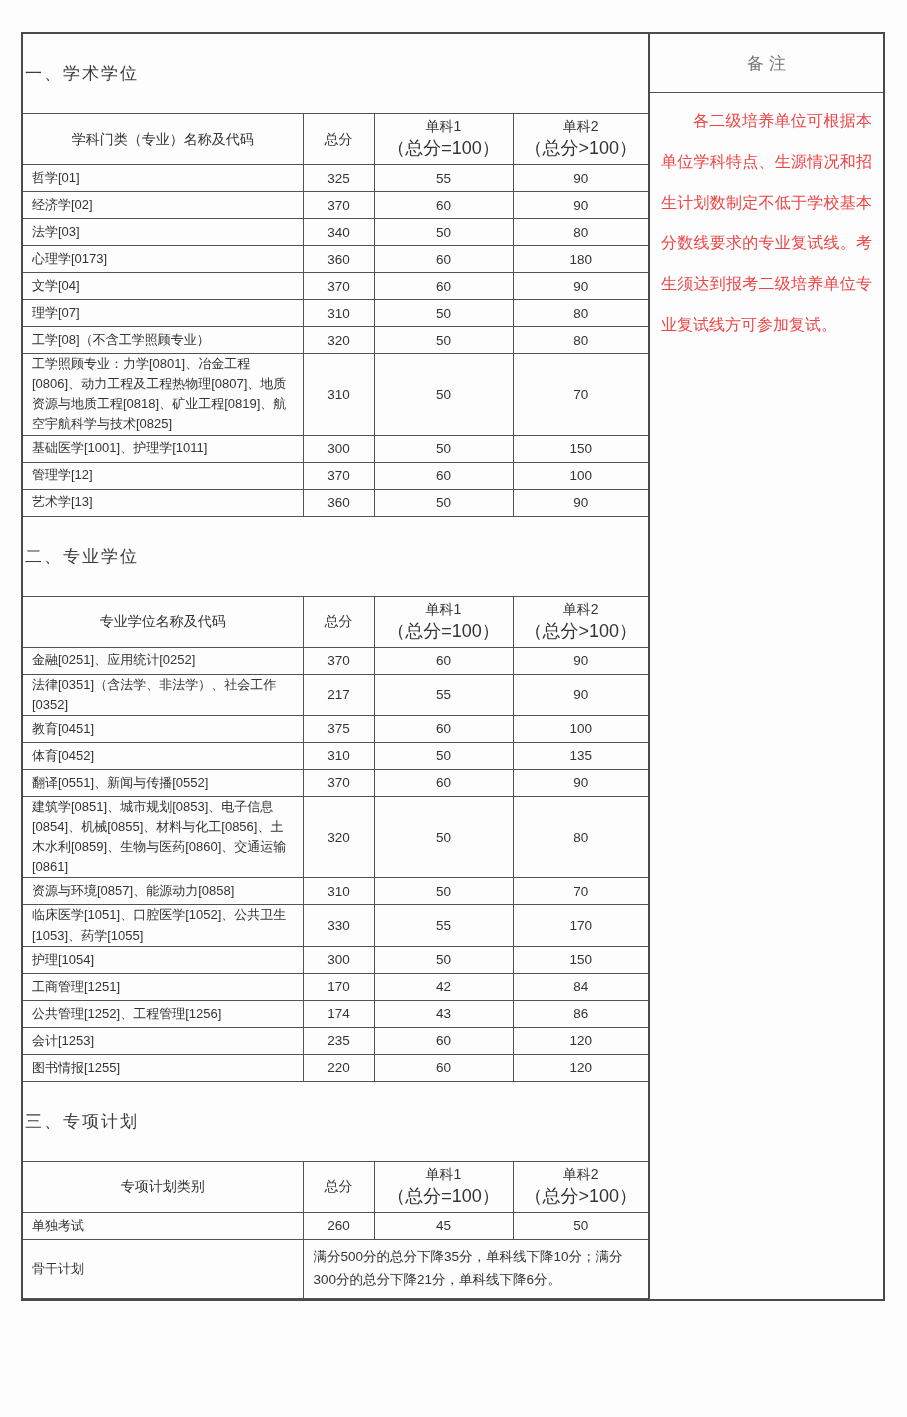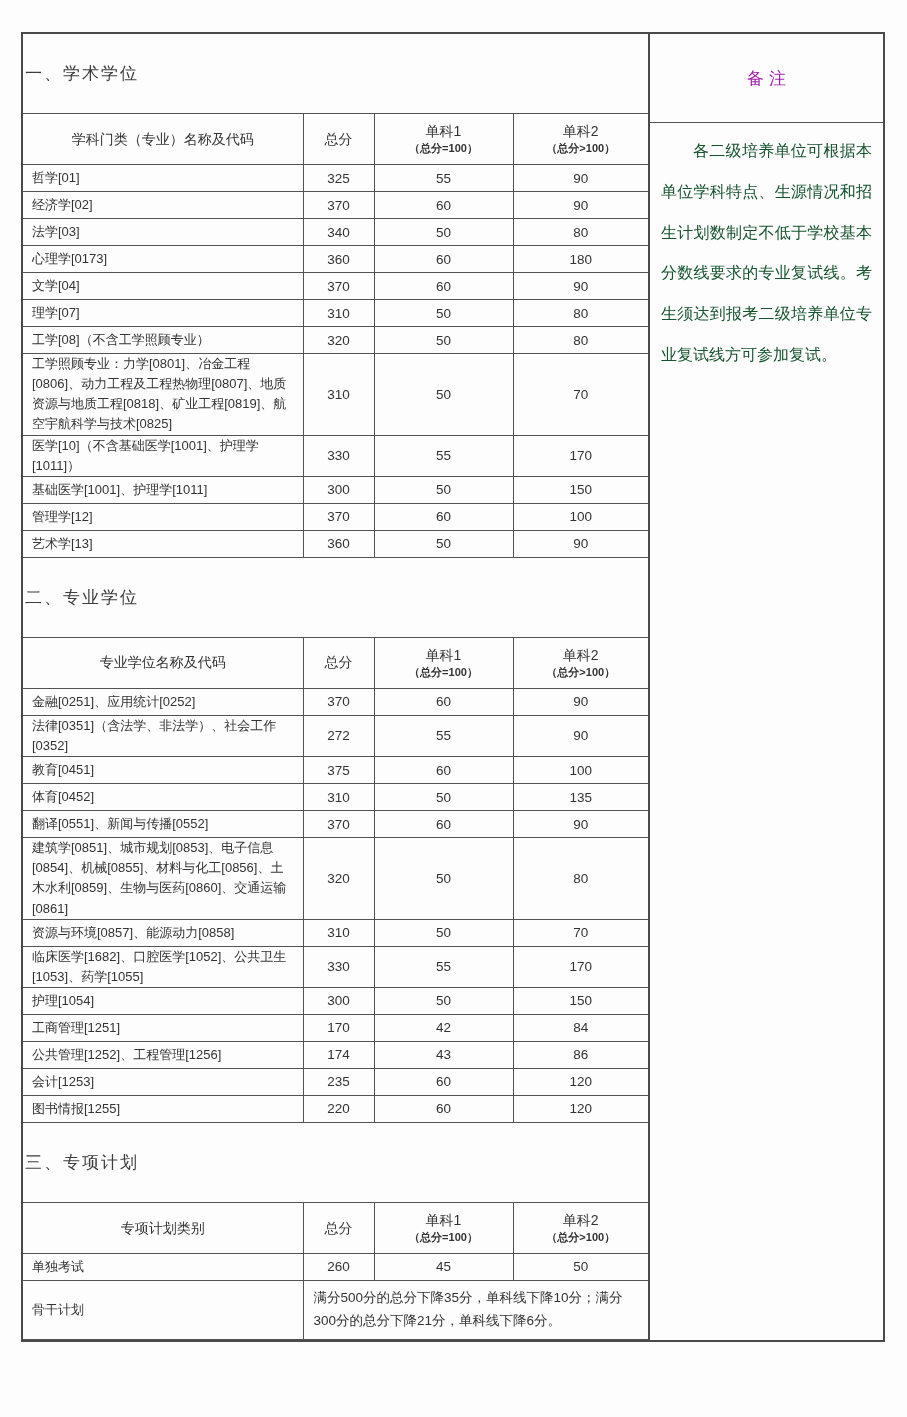--- a/index.html
+++ b/index.html
@@ -61,21 +61,21 @@
   table.score-table td:first-child { border-left: 0; }
   table.score-table th:last-child,
   table.score-table td:last-child { border-right: 0; }
   thead th {
     height: 51px;
     text-align: center;
     font-size: 14px;
     line-height: 1.35;
     padding: 2px 4px;
   }
-  thead th .sub-note { font-size: 11px; font-weight: bold; }
+  thead th .sub-note { font-size: 18px; }
   td.c-name {
     text-align: left;
     padding: 0 9px;
     font-size: 13px;
     line-height: 1.55;
     height: 27px;
   }
   td.c-num {
     text-align: center;
     font-size: 13.5px;
@@ -88,39 +88,39 @@
     line-height: 1.7;
     padding: 6px 10px;
     height: 50px;
   }
   .remarks {
     flex: 1;
     display: flex;
     flex-direction: column;
   }
   .remarks-heading {
-    height: 89px;
+    height: 59px;
     box-sizing: border-box;
     border-bottom: 1px solid #525252;
     display: flex;
     align-items: center;
     justify-content: center;
     font-size: 17px;
     letter-spacing: 5px;
     text-indent: 5px;
-    color: #a21caf;
+    color: #737373;
     font-family: Liberation Serif, serif;
   }
   .remarks-body {
     padding: 8px 11px 0 11px;
     font-size: 16px;
     line-height: 2.55;
     text-align: justify;
     text-indent: 2em;
-    color: #14532d;
+    color: #ef4444;
   }
 </style>
 </head>
 <body>
 
 <div class="page">
   <div class="outer">
 
     <div class="main">
 
@@ -190,26 +190,20 @@
                 <td class="c-num">50</td>
                 <td class="c-num">80</td>
               </tr>
               <tr>
                 <td class="c-name">工学照顾专业：力学[0801]、冶金工程[0806]、动力工程及工程热物理[0807]、地质资源与地质工程[0818]、矿业工程[0819]、航空宇航科学与技术[0825]</td>
                 <td class="c-num">310</td>
                 <td class="c-num">50</td>
                 <td class="c-num">70</td>
               </tr>
               <tr>
-                <td class="c-name">医学[10]（不含基础医学[1001]、护理学[1011]）</td>
-                <td class="c-num">330</td>
-                <td class="c-num">55</td>
-                <td class="c-num">170</td>
-              </tr>
-              <tr>
                 <td class="c-name">基础医学[1001]、护理学[1011]</td>
                 <td class="c-num">300</td>
                 <td class="c-num">50</td>
                 <td class="c-num">150</td>
               </tr>
               <tr>
                 <td class="c-name">管理学[12]</td>
                 <td class="c-num">370</td>
                 <td class="c-num">60</td>
                 <td class="c-num">100</td>
@@ -249,21 +243,21 @@
           </thead>
           <tbody>
               <tr>
                 <td class="c-name">金融[0251]、应用统计[0252]</td>
                 <td class="c-num">370</td>
                 <td class="c-num">60</td>
                 <td class="c-num">90</td>
               </tr>
               <tr>
                 <td class="c-name">法律[0351]（含法学、非法学）、社会工作[0352]</td>
-                <td class="c-num">272</td>
+                <td class="c-num">217</td>
                 <td class="c-num">55</td>
                 <td class="c-num">90</td>
               </tr>
               <tr>
                 <td class="c-name">教育[0451]</td>
                 <td class="c-num">375</td>
                 <td class="c-num">60</td>
                 <td class="c-num">100</td>
               </tr>
               <tr>
@@ -284,21 +278,21 @@
                 <td class="c-num">50</td>
                 <td class="c-num">80</td>
               </tr>
               <tr>
                 <td class="c-name">资源与环境[0857]、能源动力[0858]</td>
                 <td class="c-num">310</td>
                 <td class="c-num">50</td>
                 <td class="c-num">70</td>
               </tr>
               <tr>
-                <td class="c-name">临床医学[1682]、口腔医学[1052]、公共卫生[1053]、药学[1055]</td>
+                <td class="c-name">临床医学[1051]、口腔医学[1052]、公共卫生[1053]、药学[1055]</td>
                 <td class="c-num">330</td>
                 <td class="c-num">55</td>
                 <td class="c-num">170</td>
               </tr>
               <tr>
                 <td class="c-name">护理[1054]</td>
                 <td class="c-num">300</td>
                 <td class="c-num">50</td>
                 <td class="c-num">150</td>
               </tr>

